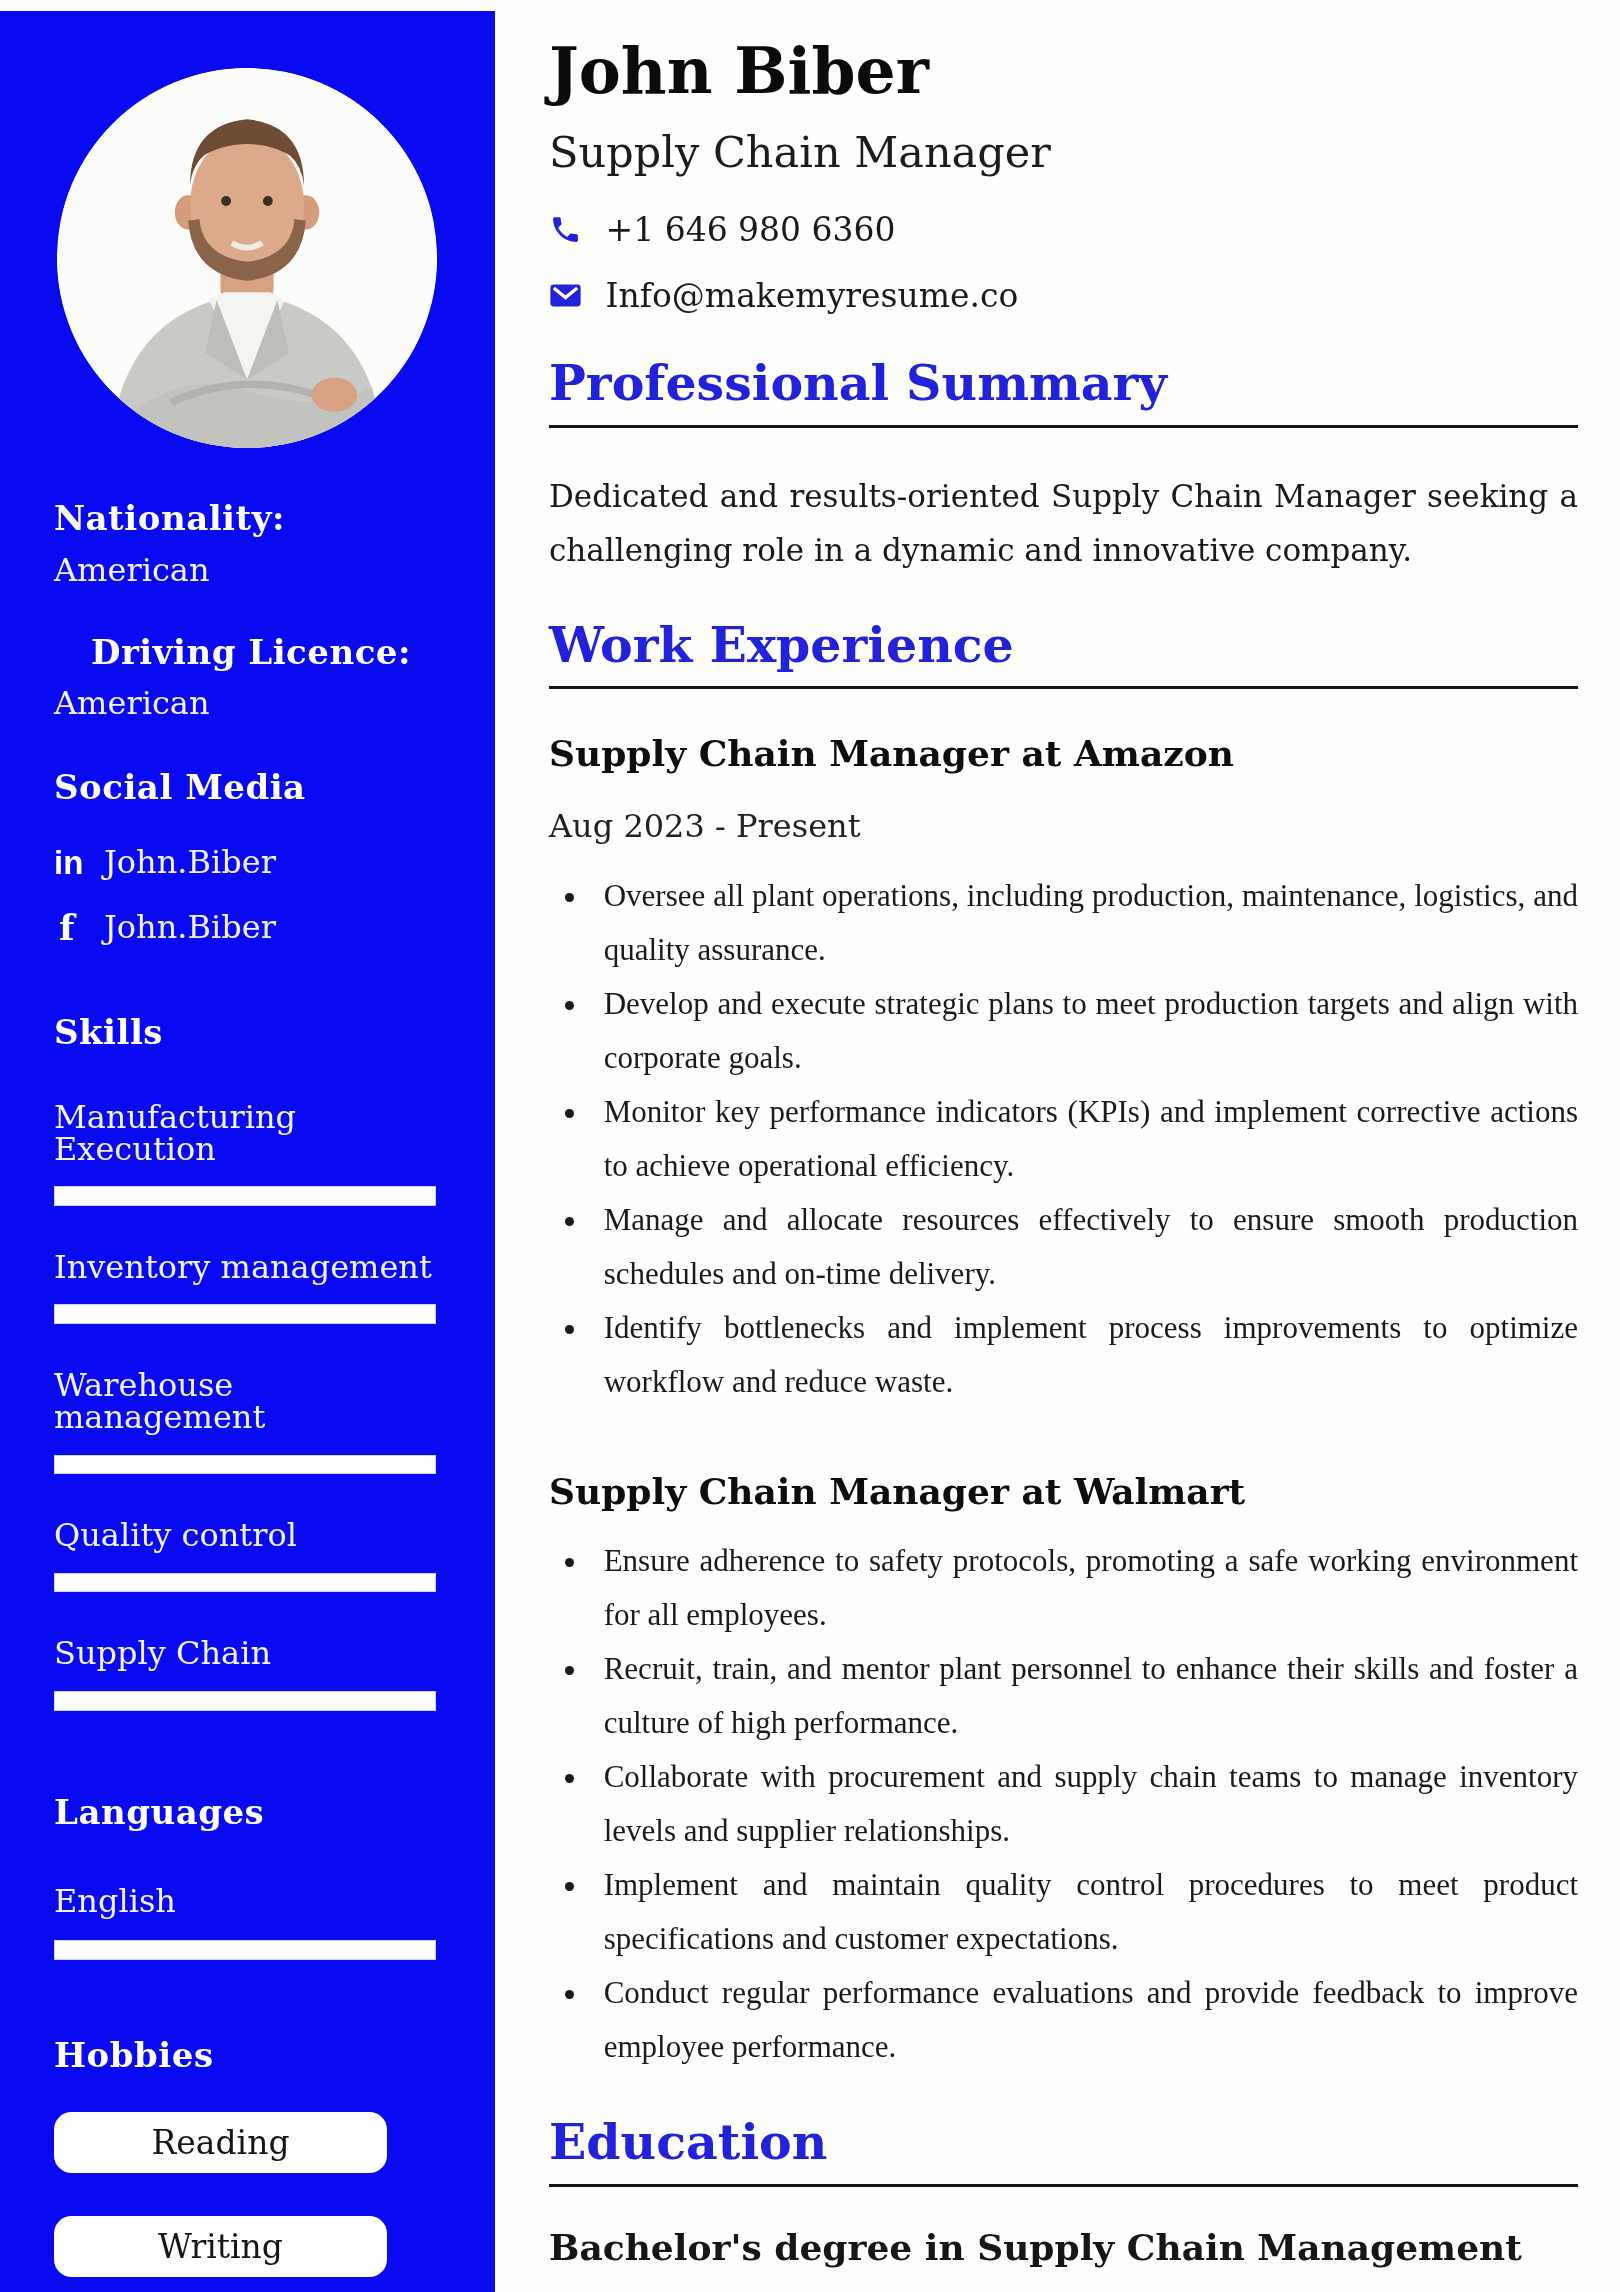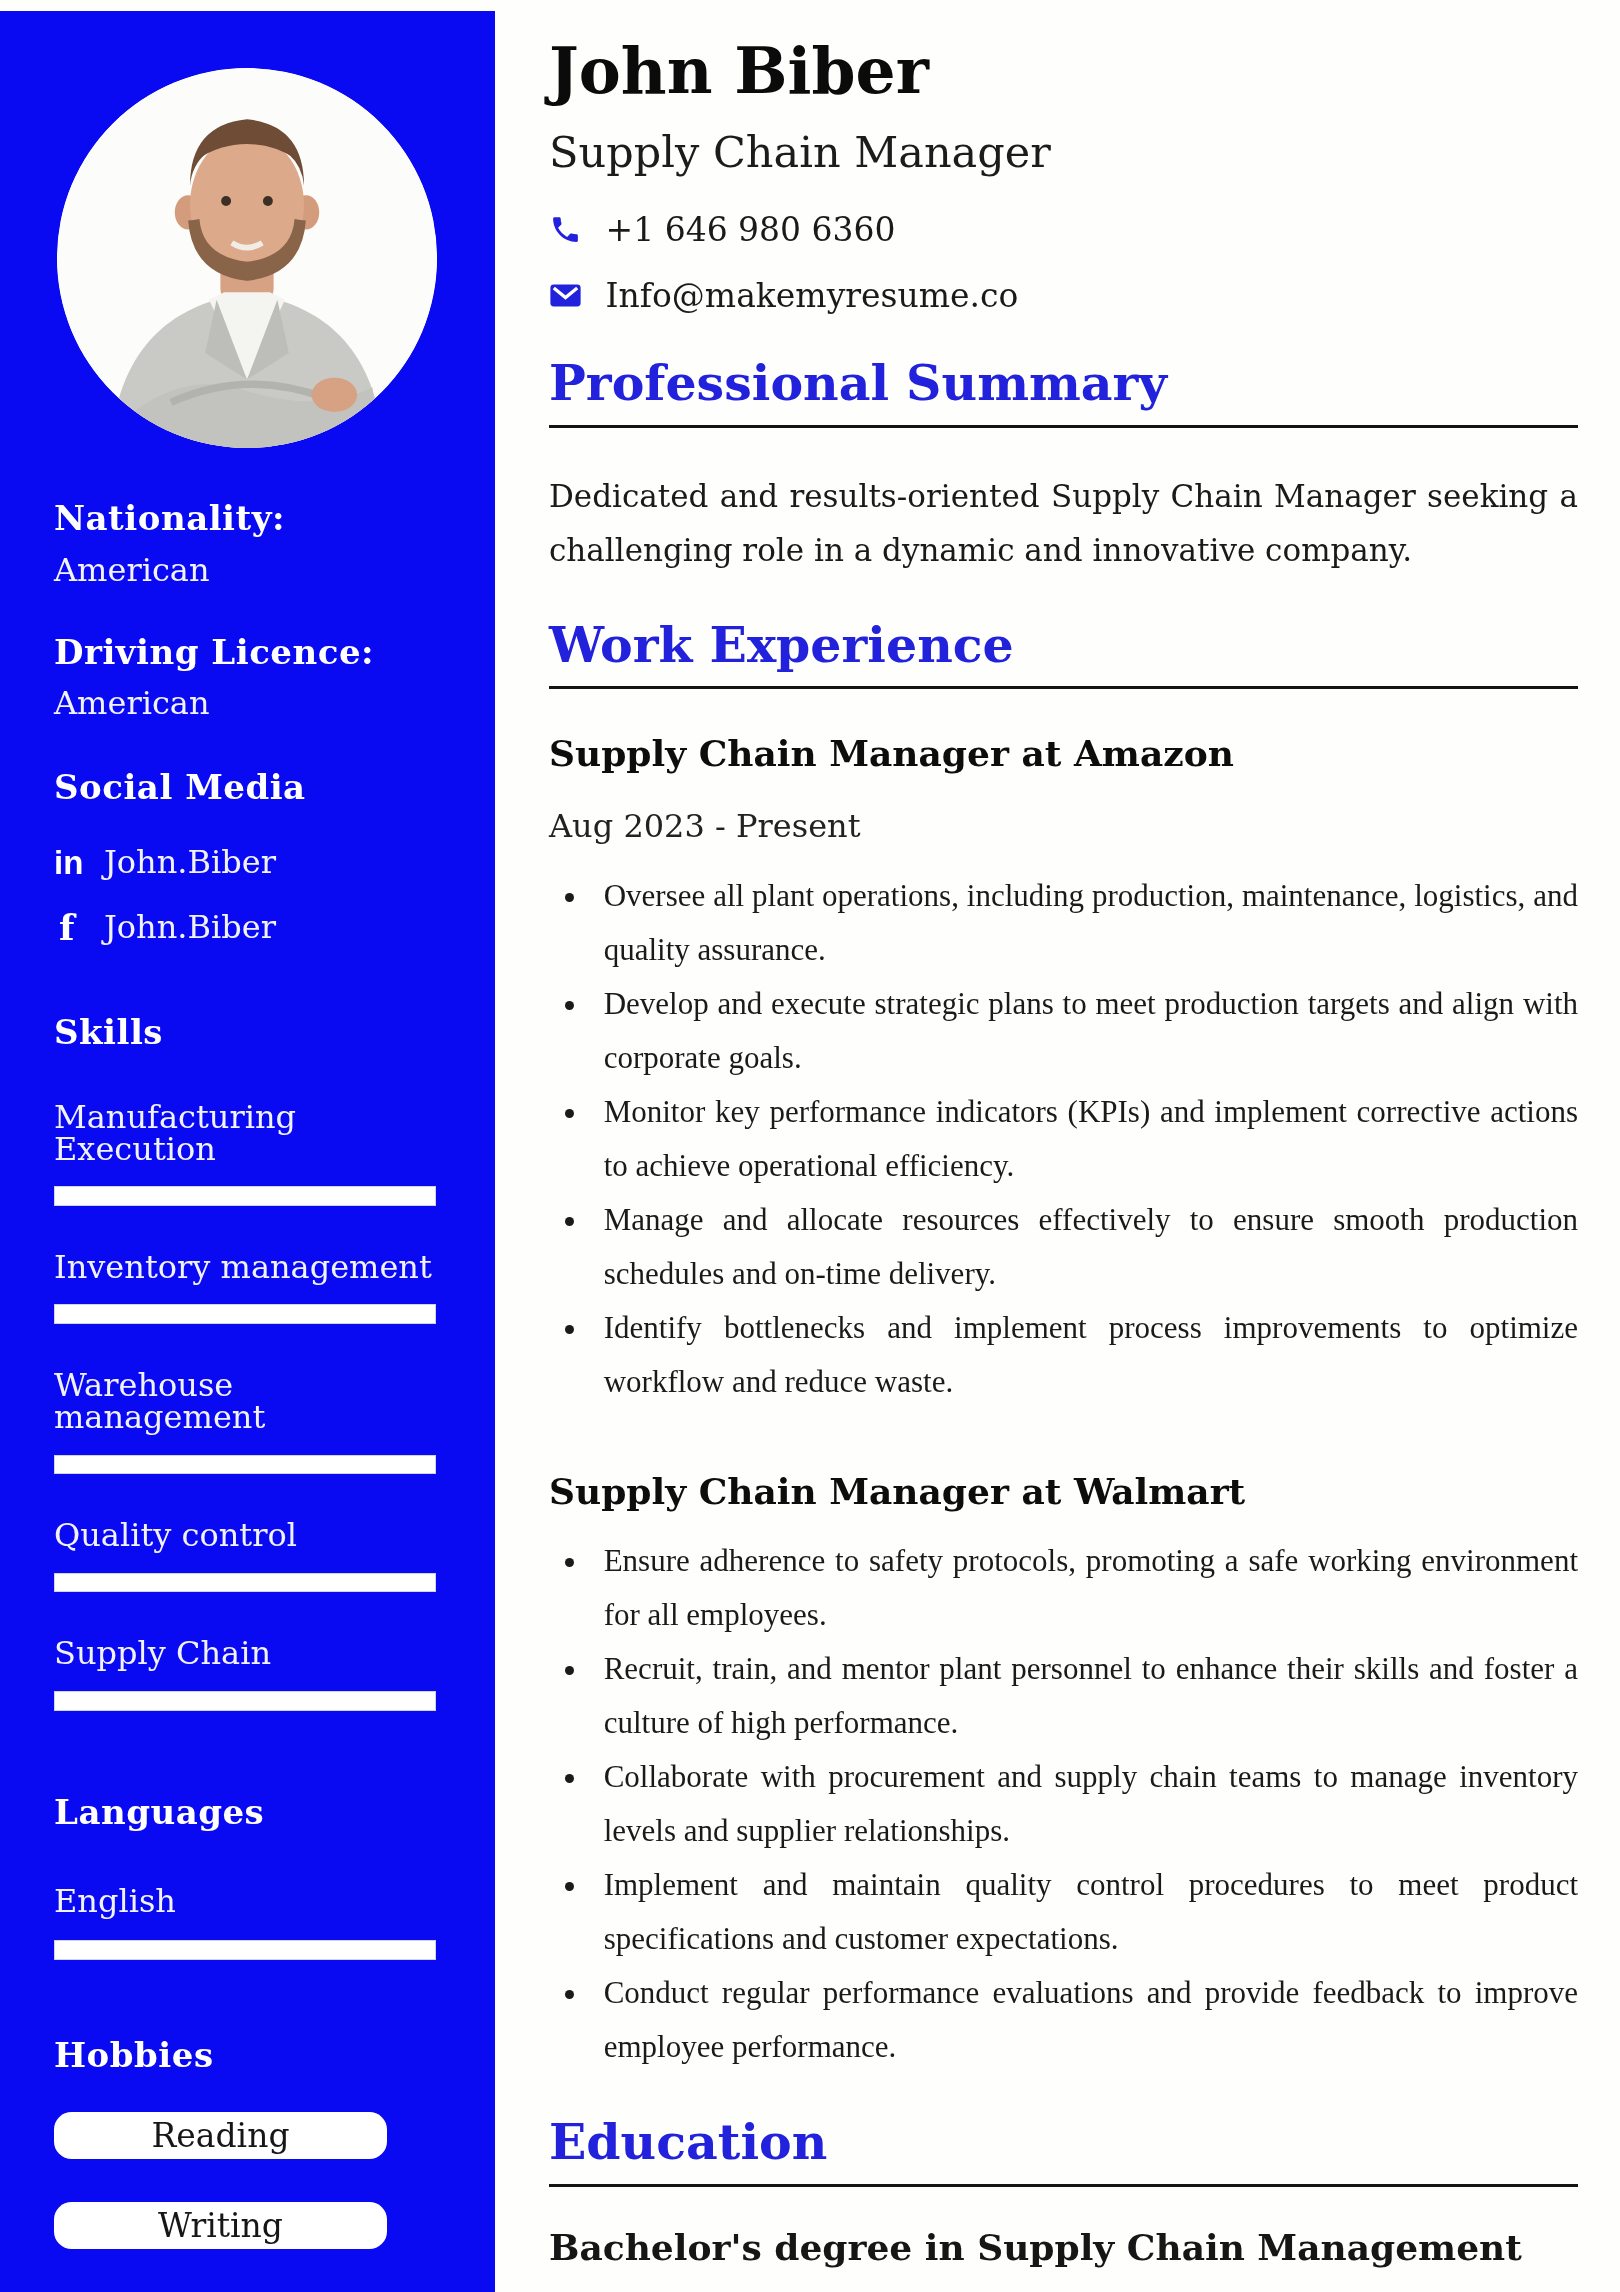--- a/index.html
+++ b/index.html
@@ -29,21 +29,21 @@
   .side-content {
     position:absolute; top:490px; left:54px; right:47px;
   }
   .side-label {
     font-size:34px; font-weight:700; line-height:35px;
     letter-spacing:0.5px; color:#ffffff;
   }
   .side-value {
     font-size:32px; line-height:32px; margin-top:17.6px; color:#f1f2ff;
   }
-  .block-gap { margin-top:49px; }
+  .block-gap { margin-top:49px;text-align:center; }
   .block-gap-lg { margin-top:51px; }
   .social-row {
     display:flex; align-items:center; gap:9px;
     font-size:32px; line-height:37px; color:#f1f2ff;
     cursor:pointer;
   }
   .social-row.first { margin-top:39px; }
   .social-row.second { margin-top:27.4px; }
   .social-icon {
     display:inline-block; width:41px; text-align:left;
@@ -58,21 +58,21 @@
   .bar {
     margin-top:21.6px; width:382px; height:19.6px;
     background:#ffffff; border:1px solid #cfd2e8;
   }
   .bar-fill { height:100%; background:#ffffff; }
   .languages-label { margin-top:84px; }
   .lang-name { margin-top:55px; font-size:32px; line-height:32px; color:#f1f2ff; }
   .lang-bar { margin-top:23.5px; }
   .hobbies-label { margin-top:78px; }
   .chip {
-    margin-top:39px; width:333px; height:47px;
+    margin-top:39px; width:333px; height:61px;
     background:#ffffff; border-radius:17.6px;
     display:flex; align-items:center; justify-content:center;
     color:#161616; font-size:33px;
   }
   .chip.second { margin-top:43px; }
   
   .main {
     position:absolute; left:549px; top:0;
     width:1029px;
   }

